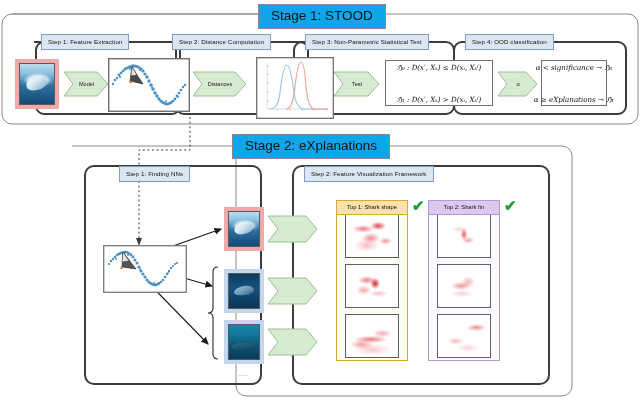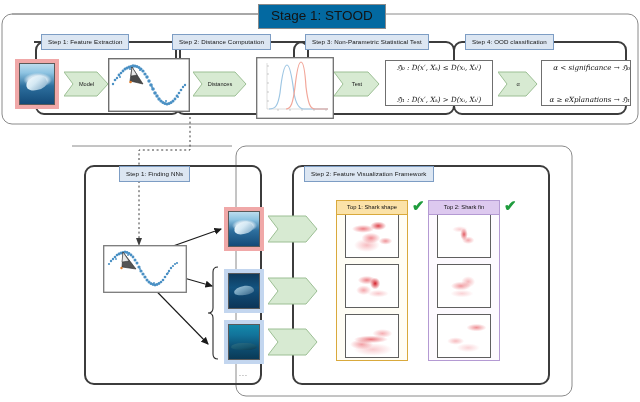--- a/index.html
+++ b/index.html
@@ -25,21 +25,21 @@
     position: absolute;
     left: 0; top: 0;
     width: 640px;
     height: 402px;
     pointer-events: none;
   }
 
   
   .stage-title {
     position: absolute;
-    background: #0369a1;
+    background: #0ea5e9;
     border: 1px solid #8a8a8a;
     font-size: 13.5px;
     line-height: 1;
     padding: 4px 12px 5px 12px;
     white-space: nowrap;
     color: #131313;
     z-index: 30;
   }
   #stage1-title { left: 258px; top: 4px; }
   #stage2-title { left: 232px; top: 134px; }
@@ -275,20 +275,21 @@
     <path d="M72,146 h160 M406,146 h156 a10,10 0 0 1 10,10 v230 a10,10 0 0 1 -10,10 h-316 a10,10 0 0 1 -10,-10 v-230 a10,10 0 0 1 10,-10 z" fill="none" stroke="#8a8a8a" stroke-width="1"></path>
 
     <path d="M94,166 h22 M238,166 h14 a9,9 0 0 1 9,9 v200 a9,9 0 0 1 -9,9 h-158 a9,9 0 0 1 -9,-9 v-200 a9,9 0 0 1 9,-9 z" fill="none" stroke="#3c3c3c" stroke-width="2"></path>
     <path d="M302,166 h2 M496,166 h44 a9,9 0 0 1 9,9 v200 a9,9 0 0 1 -9,9 h-238 a9,9 0 0 1 -9,-9 v-200 a9,9 0 0 1 9,-9 z" fill="none" stroke="#3c3c3c" stroke-width="2"></path>
 
     <path d="M190,117 L190,150 L139,150 L139,240" fill="none" stroke="#3c3c3c" stroke-width="1" stroke-dasharray="2,2.6"></path>
     <polygon points="139,246 136,238 142,238" fill="#3c3c3c"></polygon>
   </svg>
 
   <div class="stage-title" id="stage1-title">Stage 1: STOOD</div>
+  <div class="stage-title" id="stage2-title">Stage 2: eXplanations</div>
 
   <div class="step-label" style="left:41px; top:34px;">Step 1: Feature Extraction</div>
   <div class="step-label" style="left:172px; top:34px;">Step 2: Distance Computation</div>
   <div class="step-label" style="left:305px; top:34px;">Step 3: Non-Parametric Statistical Test</div>
   <div class="step-label" style="left:465px; top:34px;">Step 4: OOD classification</div>
 
   <div class="thumb red" style="left:15px; top:59px; width:44px; height:50px;">
     <div class="inner">
         <div class="ph ph-a"></div>
       </div>
@@ -398,21 +399,21 @@
     <div class="formula">ℌ₁ :  D(x′, Xₖ) &gt; D(xᵢ, Xₖⁱ)</div>
   </div>
 
   <div class="chev" style="left:498px; top:71px; width:40px; height:26px;">
     <svg width="40" height="26" viewBox="0 0 40 26">
       <polygon points="0,1 28,1 39,13 28,25 0,25 9,13" fill="#d7ead2" stroke="#9cbf94" stroke-width="1"></polygon>
     </svg>
     <span>α</span>
   </div>
 
-  <div class="formula-box" style="left:541px; top:60px; width:90px; height:46px;align-items:flex-end;">
+  <div class="formula-box" style="left:541px; top:60px; width:66px; height:46px;">
     <div class="formula">α &lt; significance → ℌ₀</div>
     <div class="formula">α ≥ eXplanations → ℌ₁</div>
   </div>
 
   <div class="step-label" style="left:119px; top:166px;">Step 1: Finding NNs</div>
   <div class="step-label" style="left:304px; top:166px;">Step 2: Feature Visualization Framework</div>
 
   <div class="plot" style="left:103px; top:245px;">
     <svg width="84" height="48" viewBox="0 0 84 48">
       <rect x="0.7" y="0.7" width="82.6" height="46.6" fill="#ffffff" stroke="#7a7a7a" stroke-width="1.3"></rect>

